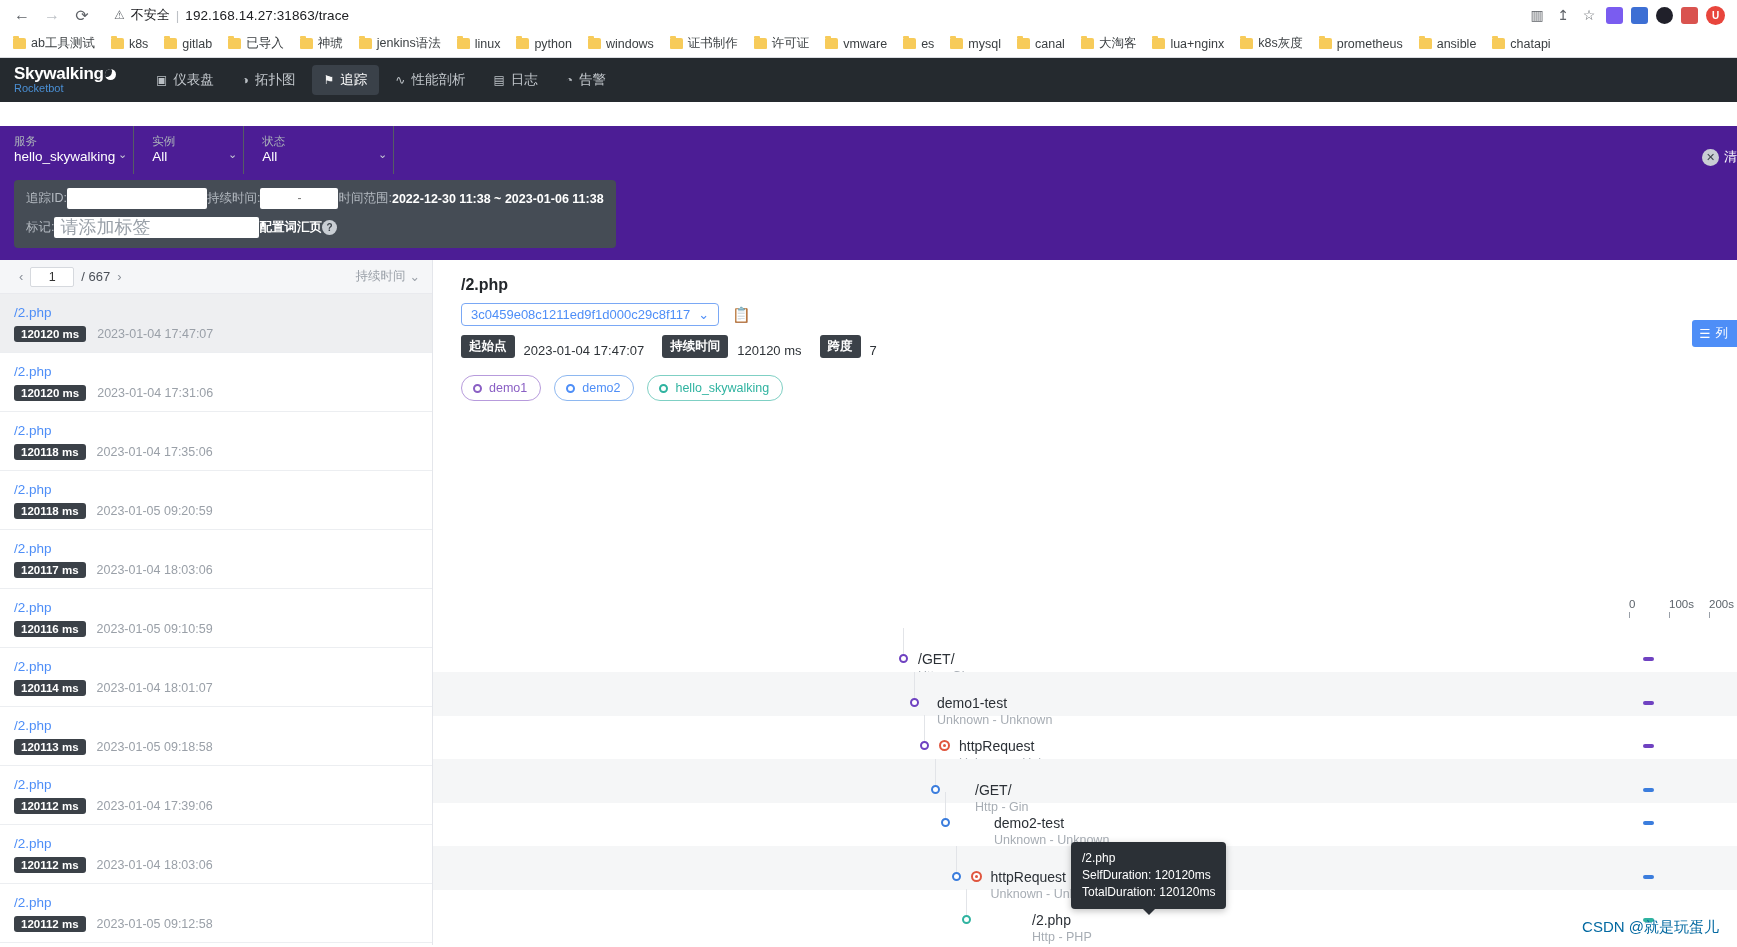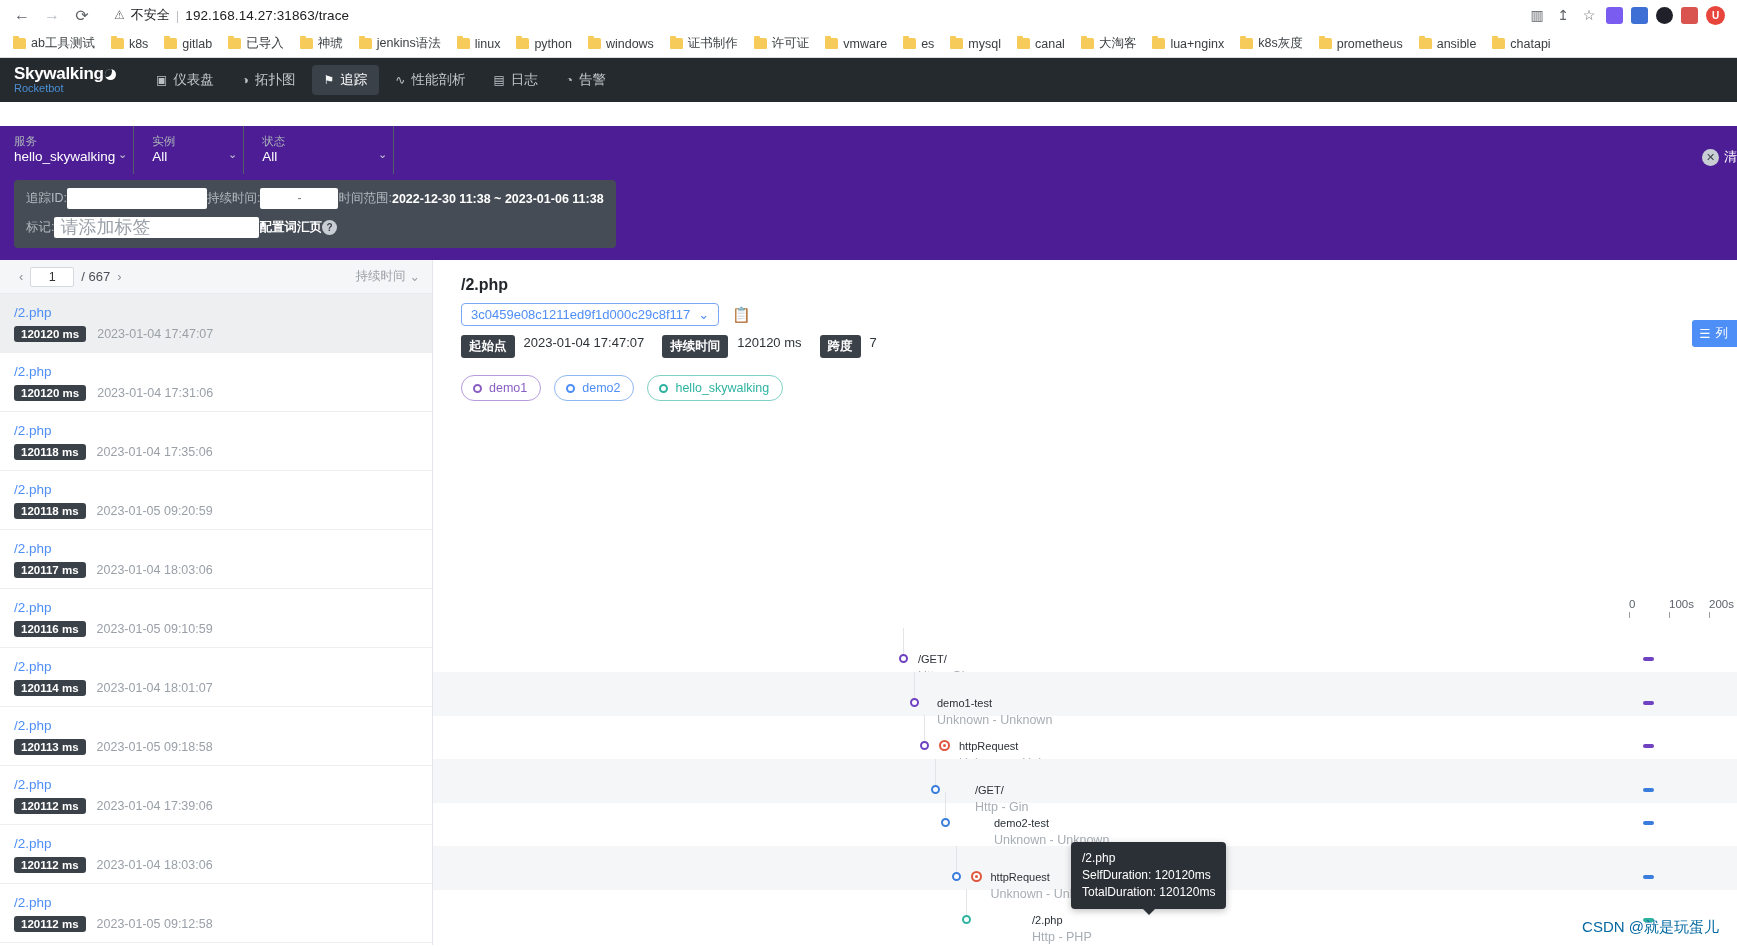--- a/index.html
+++ b/index.html
@@ -268,21 +268,21 @@
   .traceid-box {
     border: 1px solid #7aa8f5;
     border-radius: 4px;
     color: #4e8ef7;
     font-size: 13px;
     padding: 3px 9px;
     display: flex; align-items: center; gap: 8px;
     background: #fff;
   }
   .copy-ico { color: #9aa3ad; font-size: 15px; }
-  .stat-row { display: flex; align-items: flex-start; gap: 9px; margin-top: 9px; }
+  .stat-row { display: flex; align-items: flex-end; gap: 9px; margin-top: 9px; }
   .stat-badge {
     background: #3b4148; color: #fff;
     font-size: 12.5px; font-weight: bold;
     border-radius: 3px;
     padding: 3px 8px;
   }
   .stat-val { color: #2e3338; font-size: 13px; margin-right: 9px; }
 
   .chips-row { display: flex; align-items: center; gap: 13px; margin: 17px 0 0 28px; }
   .chip {
@@ -344,21 +344,21 @@
     margin-top: 3px;
     flex: 0 0 auto;
   }
   .err-dot::after {
     content: "";
     position: absolute; left: 2px; top: 2px;
     width: 3px; height: 3px; border-radius: 50%;
     background: #e0563f;
   }
   .node-text { margin-left: 10px; }
-  .node-title { font-size: 11px; color: #2b3036; line-height: 18px; white-space: nowrap; }
+  .node-title { font-size: 14px; color: #2b3036; line-height: 18px; white-space: nowrap; }
   .node-sub { font-size: 12.5px; color: #a7adb4; line-height: 17px; white-space: nowrap; }
   .connector { position: absolute; border-left: 1.5px solid #e2e4e8; }
 
   .bar {
     position: absolute;
     height: 4px;
     border-radius: 2px;
     background: #6f42c1;
   }
   .bar.blue { background: #3b7ddd; }

